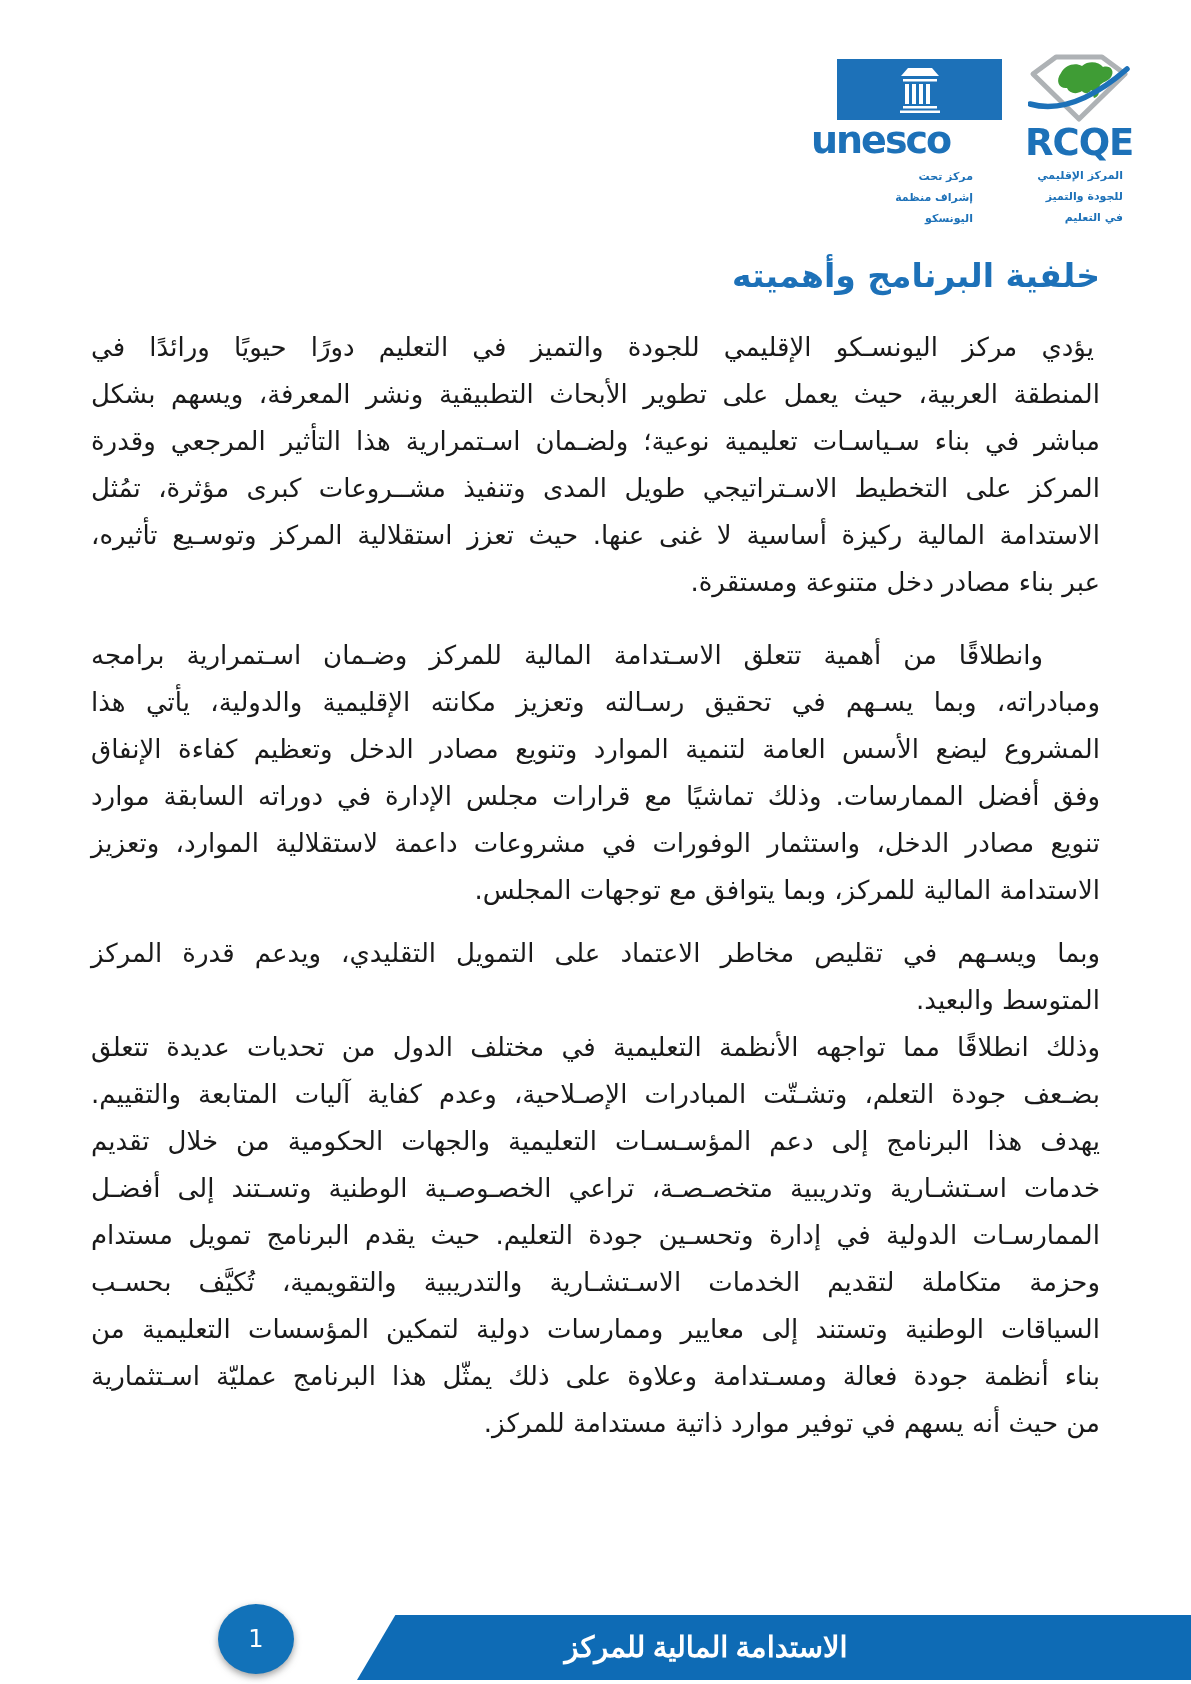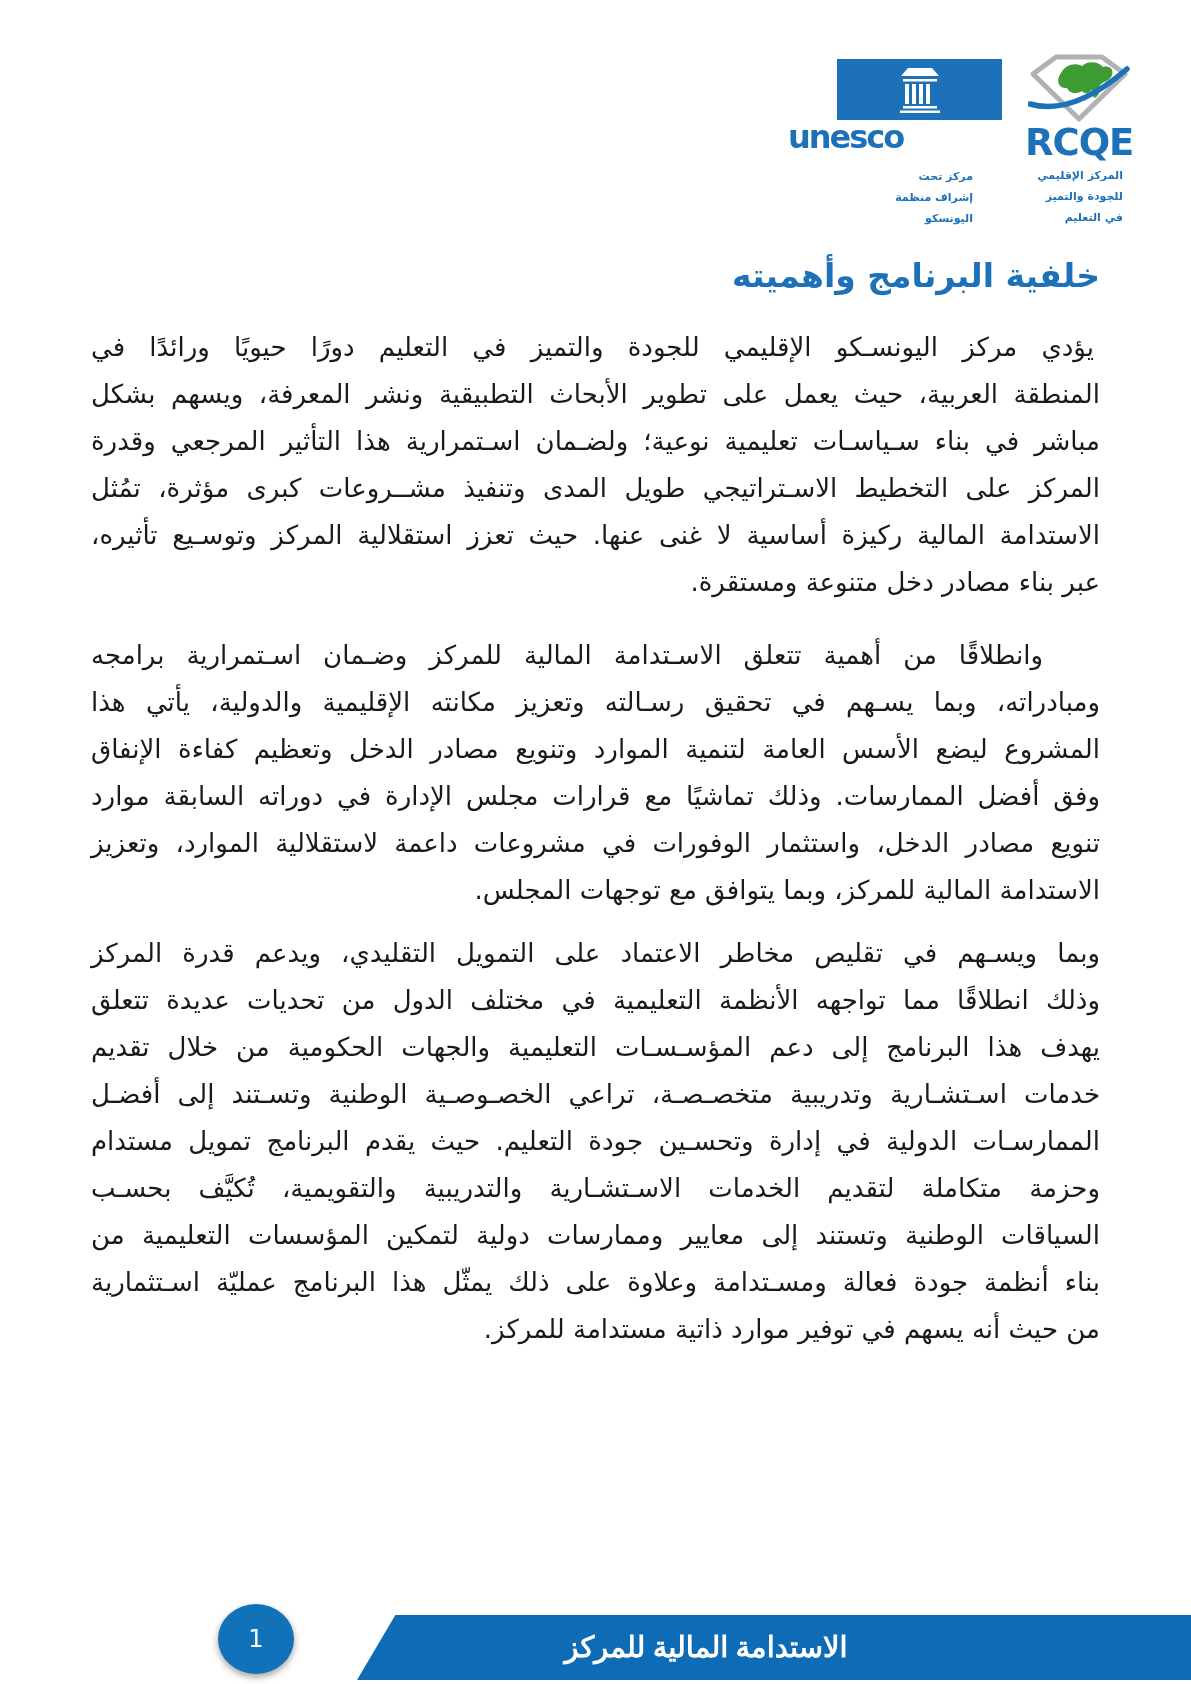--- a/index.html
+++ b/index.html
@@ -9,22 +9,22 @@
     background:#ffffff; overflow:hidden;
   }
 
   
   .unesco-rect {
     position:absolute; left:837px; top:59px; width:165px; height:61px;
     background:var(--brand-blue,#1d71b8);
     display:flex; align-items:center; justify-content:center;
   }
   .unesco-word {
-    position:absolute; left:788px; top:121px; width:166px;
-    font-size:32px; font-weight:bold; letter-spacing:-2px;
+    position:absolute; left:811px; top:121px; width:166px;
+    font-size:38px; font-weight:bold; letter-spacing:-2px;
     color:var(--brand-blue,#1d71b8); line-height:1;
   }
   .logo-tagline {
     position:absolute; direction:rtl; text-align:right;
     font-size:11px; font-weight:bold; line-height:21px;
     color:var(--brand-blue,#1d71b8);
   }
   .unesco-tagline { left:790px; top:166px; width:183px; }
   .rcqe-diamond { position:absolute; left:1028px; top:53px; width:102px; height:70px; }
   .rcqe-word {
@@ -124,23 +124,25 @@
       <div class="para" style="margin-bottom: 16px;">
         <div class="line" style="padding-right: 57px;">وانطلاقًا من أهمية تتعلق الاسـتدامة المالية للمركز وضـمان اسـتمرارية برامجه</div>
         <div class="line">ومبادراته، وبما يسـهم في تحقيق رسـالته وتعزيز مكانته الإقليمية والدولية، يأتي هذا</div>
         <div class="line">المشروع ليضع الأسس العامة لتنمية الموارد وتنويع مصادر الدخل وتعظيم كفاءة الإنفاق</div>
         <div class="line">وفق أفضل الممارسات. وذلك تماشيًا مع قرارات مجلس الإدارة في دوراته السابقة موارد</div>
         <div class="line">تنويع مصادر الدخل، واستثمار الوفورات في مشروعات داعمة لاستقلالية الموارد، وتعزيز</div>
         <div class="line last">الاستدامة المالية للمركز، وبما يتوافق مع توجهات المجلس.</div>
       </div>
       <div class="para" style="margin-bottom: 0px;">
         <div class="line">وبما ويسـهم في تقليص مخاطر الاعتماد على التمويل التقليدي، ويدعم قدرة المركز</div>
+        <div class="line last">المتوسط والبعيد.</div>
       </div>
       <div class="para" style="margin-bottom: 0px;">
         <div class="line">وذلك انطلاقًا مما تواجهه الأنظمة التعليمية في مختلف الدول من تحديات عديدة تتعلق</div>
+        <div class="line">بضـعف جودة التعلم، وتشـتّت المبادرات الإصـلاحية، وعدم كفاية آليات المتابعة والتقييم.</div>
         <div class="line">يهدف هذا البرنامج إلى دعم المؤسـسـات التعليمية والجهات الحكومية من خلال تقديم</div>
         <div class="line">خدمات اسـتشـارية وتدريبية متخصـصـة، تراعي الخصـوصـية الوطنية وتسـتند إلى أفضـل</div>
         <div class="line">الممارسـات الدولية في إدارة وتحسـين جودة التعليم. حيث يقدم البرنامج تمويل مستدام</div>
         <div class="line">وحزمة متكاملة لتقديم الخدمات الاسـتشـارية والتدريبية والتقويمية، تُكيَّف بحسـب</div>
         <div class="line">السياقات الوطنية وتستند إلى معايير وممارسات دولية لتمكين المؤسسات التعليمية من</div>
         <div class="line">بناء أنظمة جودة فعالة ومسـتدامة وعلاوة على ذلك يمثّل هذا البرنامج عمليّة اسـتثمارية</div>
         <div class="line last">من حيث أنه يسهم في توفير موارد ذاتية مستدامة للمركز.</div>
       </div>
     </main>
 

